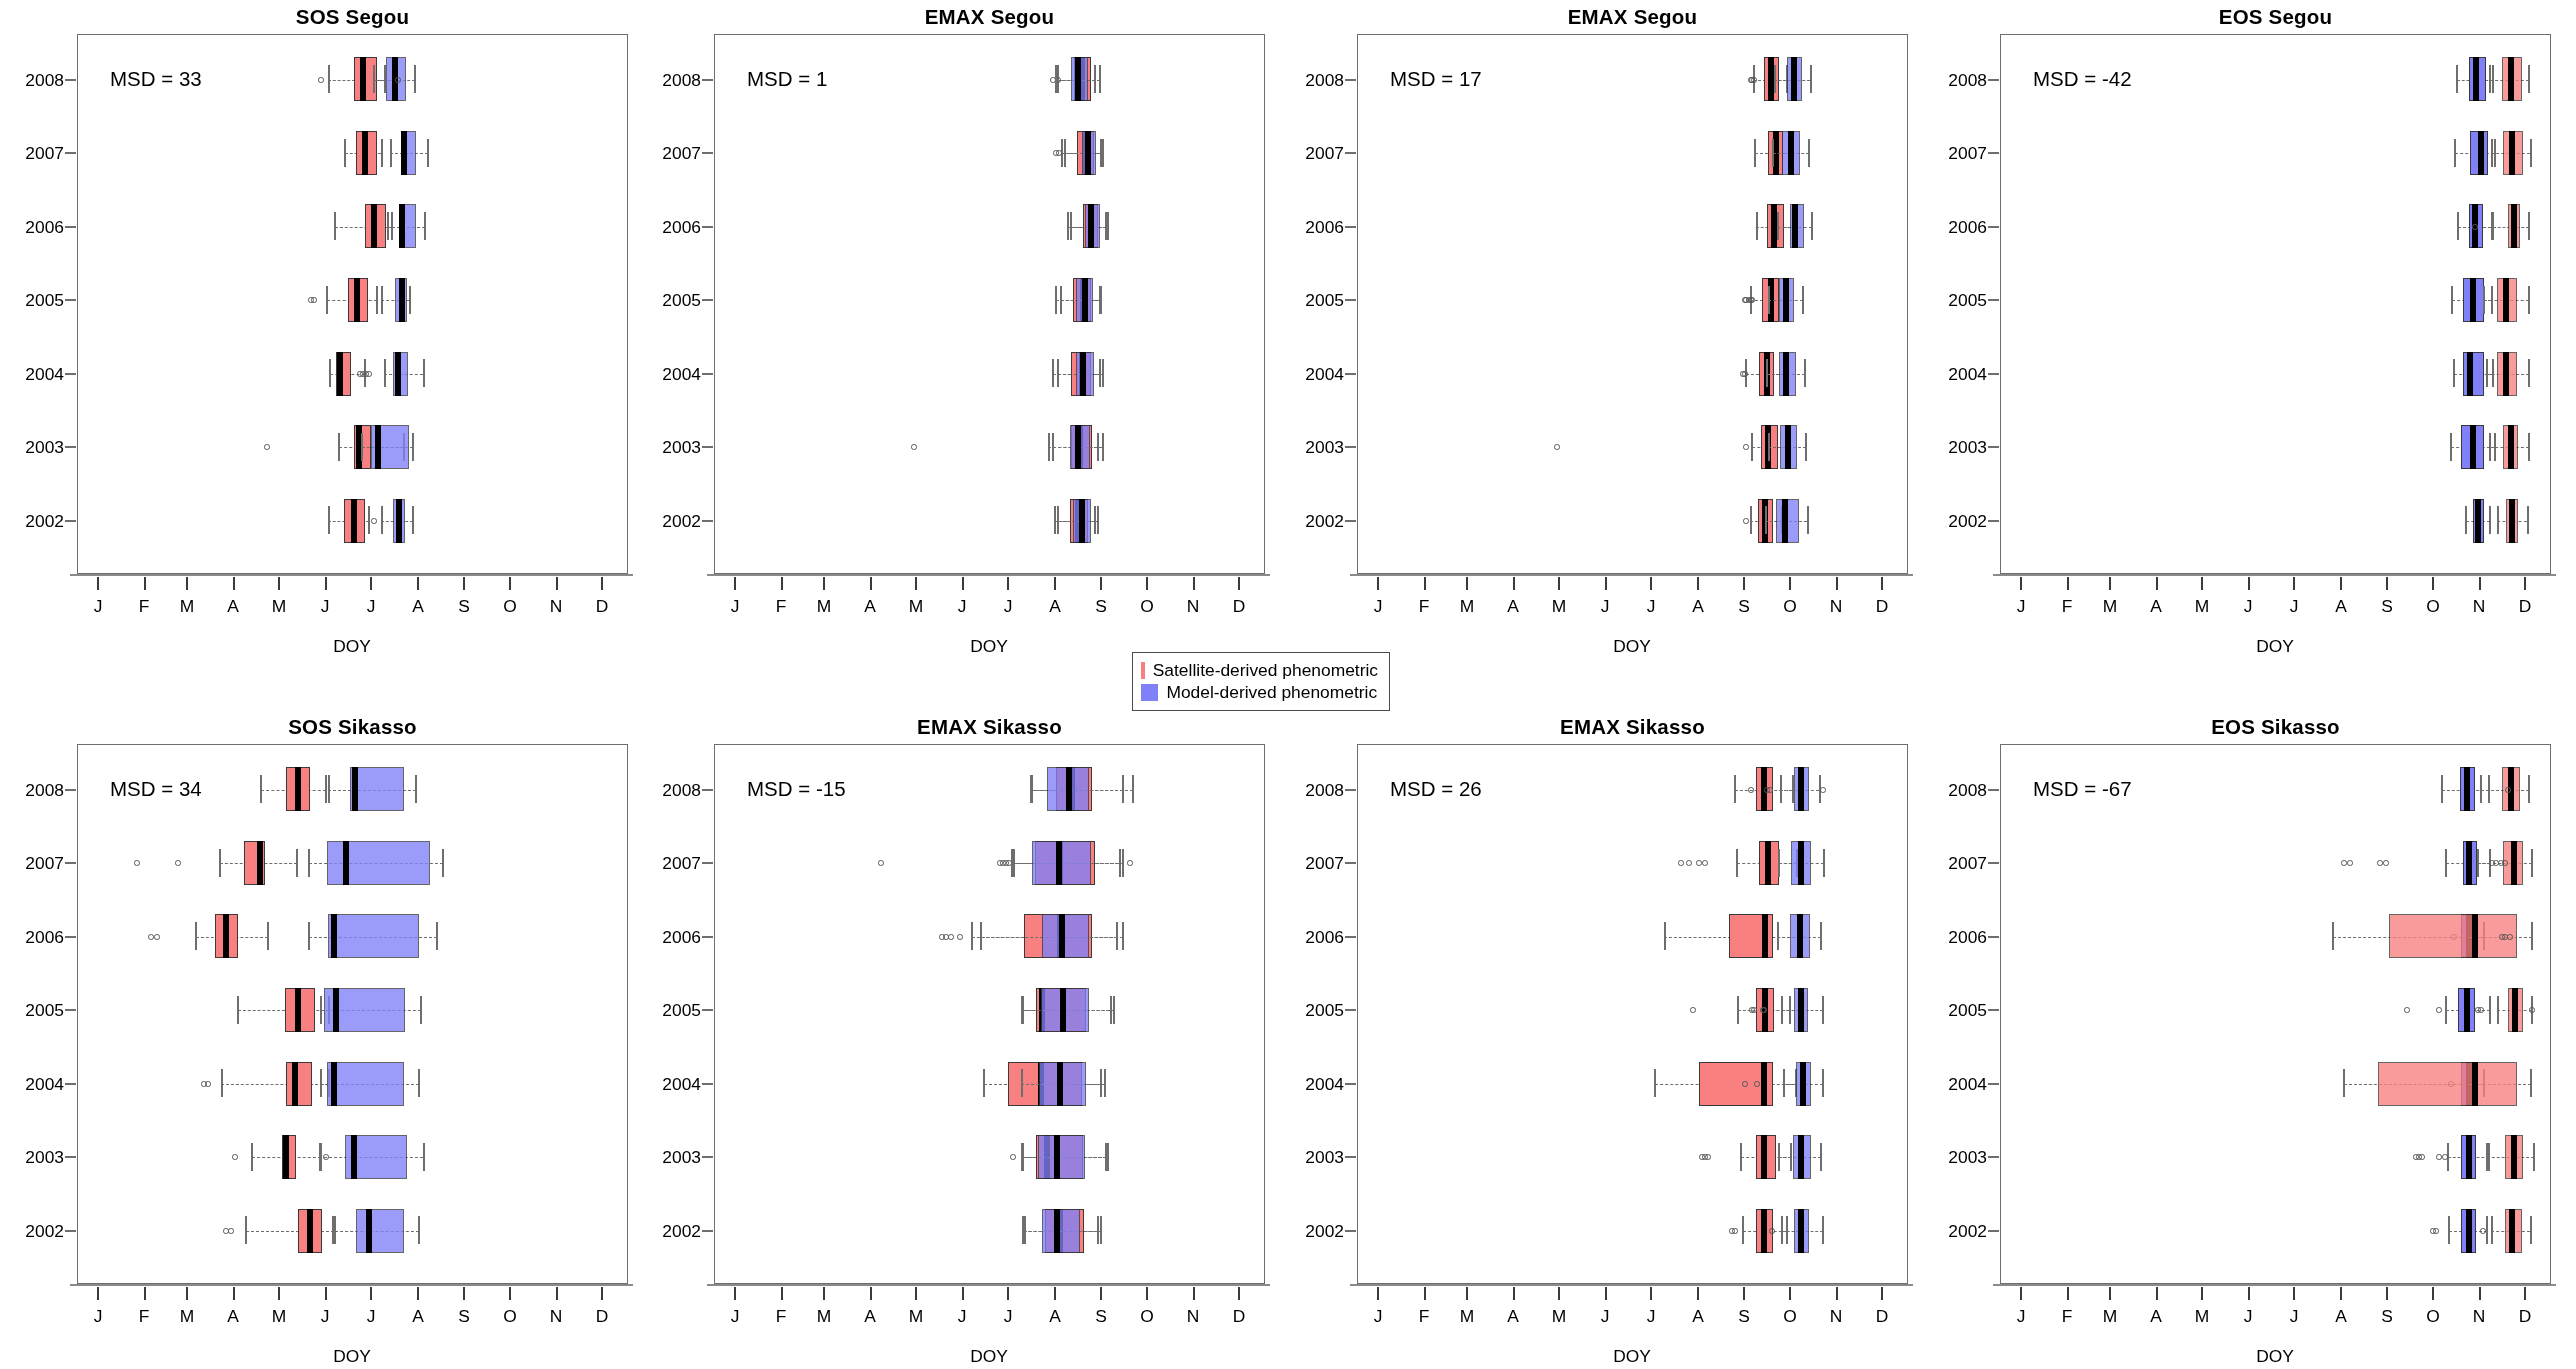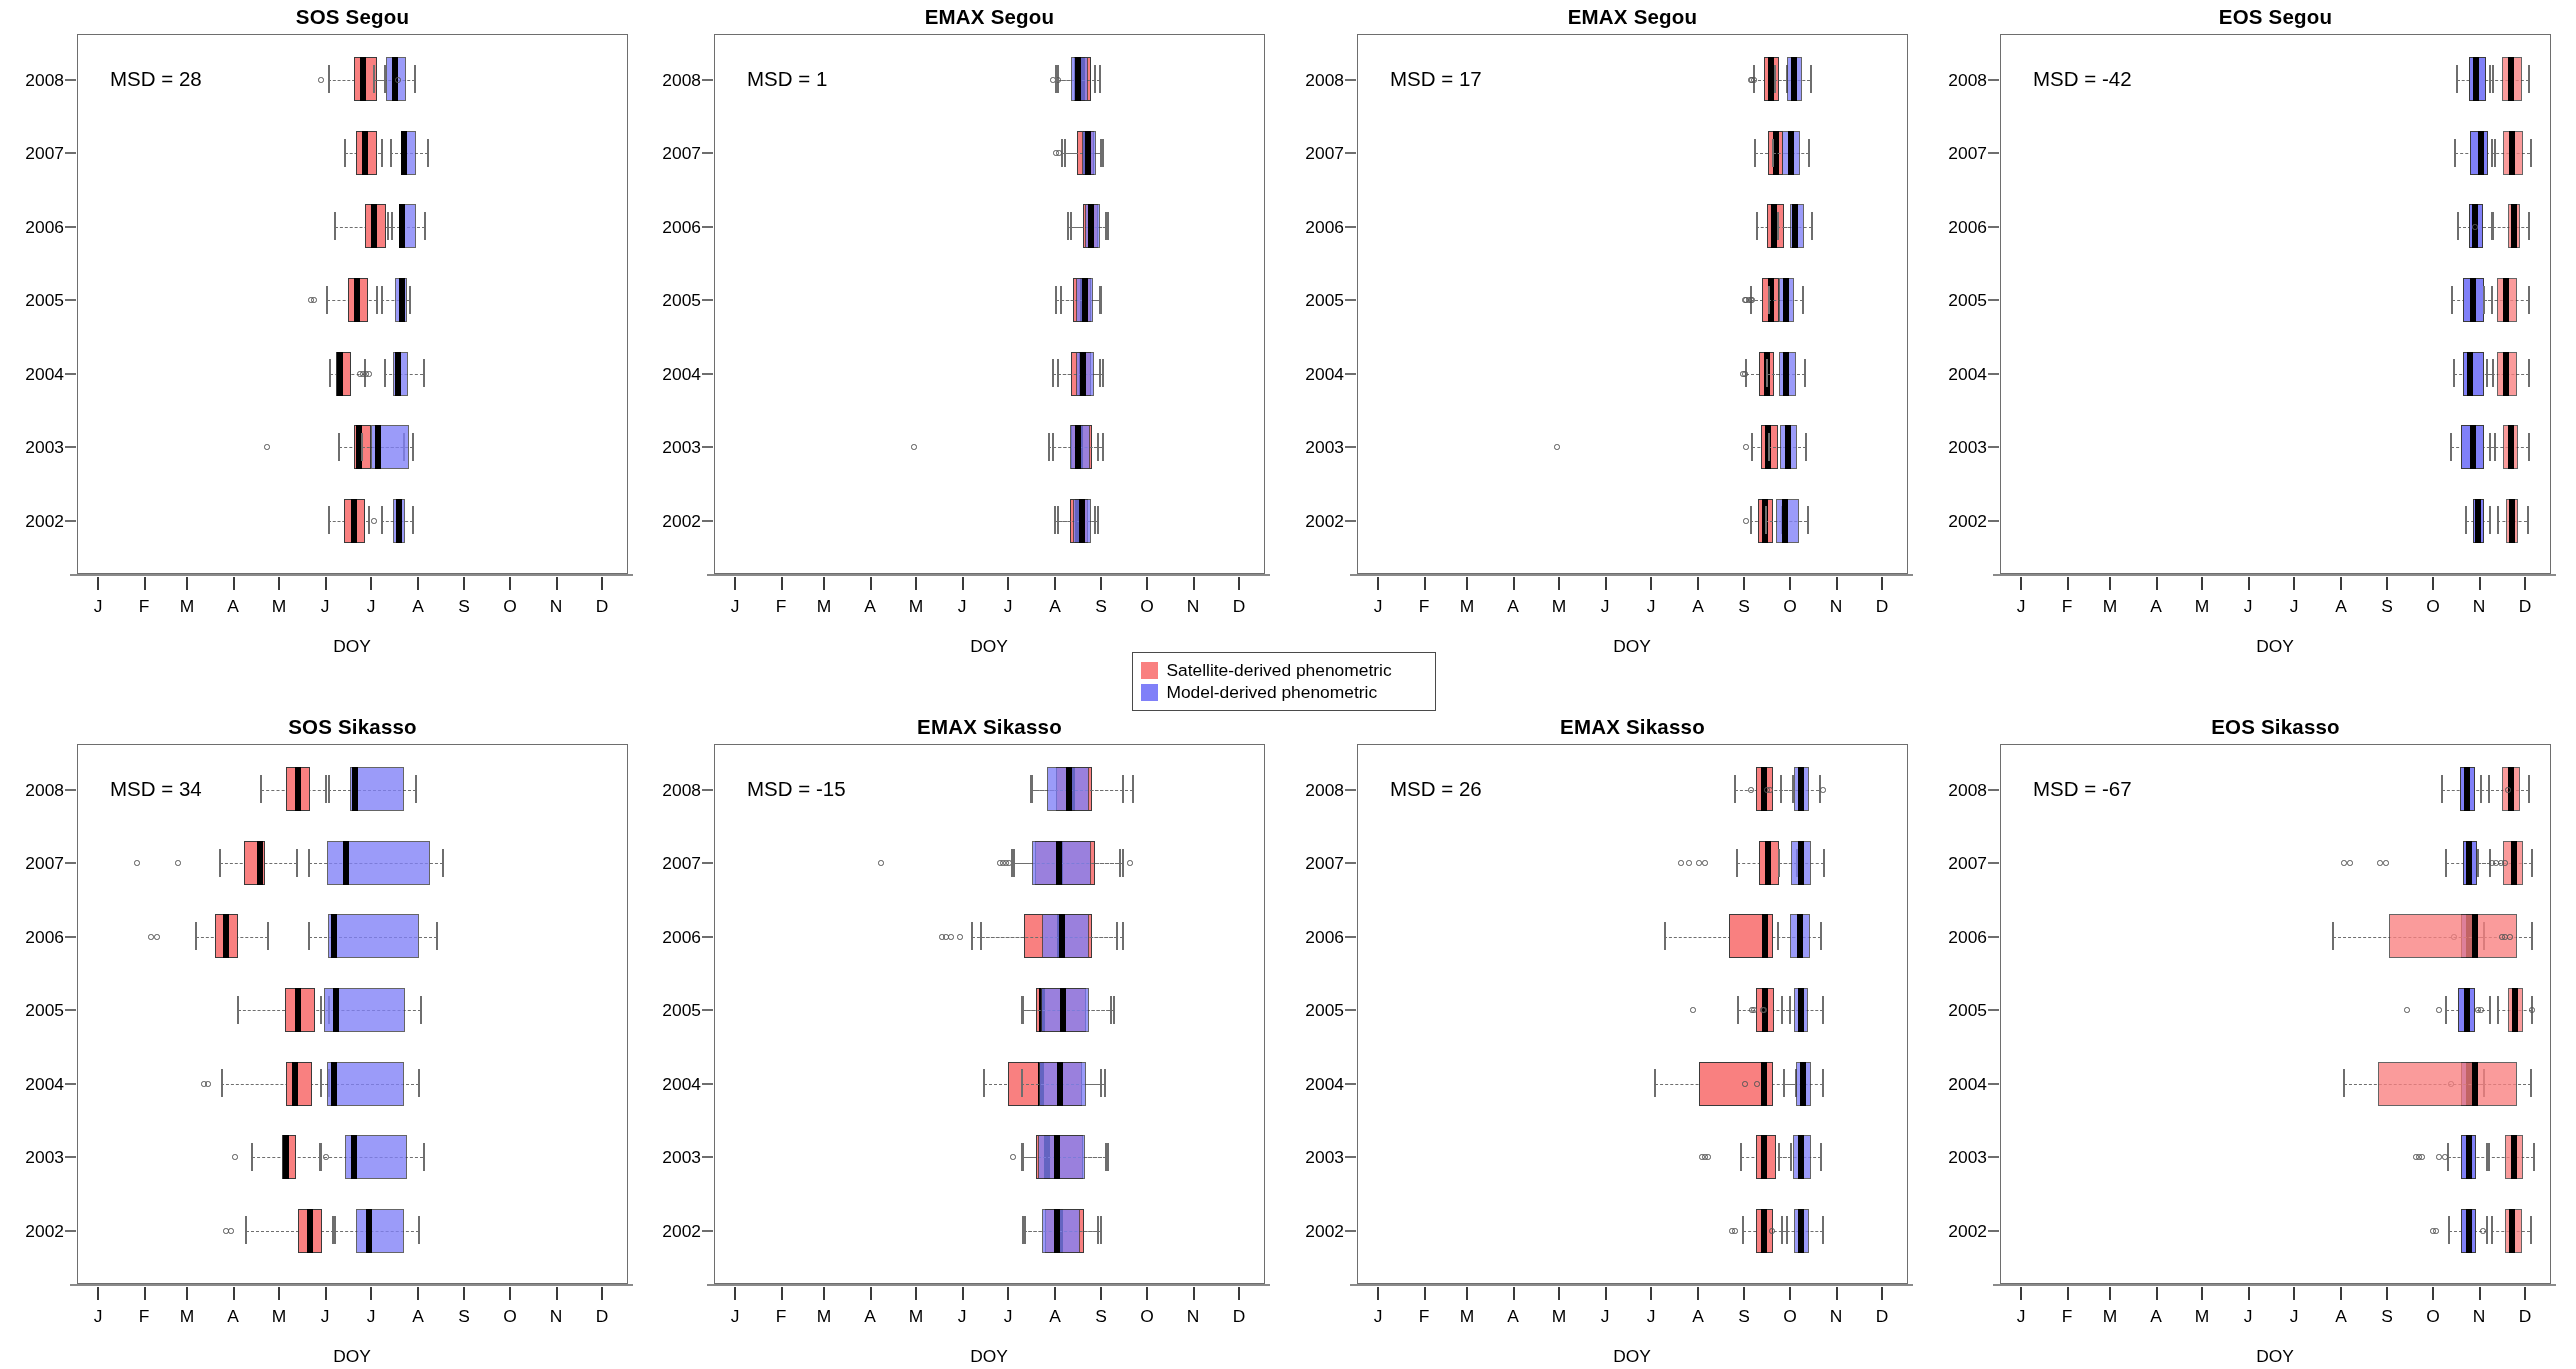--- a/index.html
+++ b/index.html
@@ -48,21 +48,21 @@
   .legend-swatch{width:17.4px;height:17.4px;margin-right:8px;display:inline-block;}
   .legend-text{font-size:17.4px;color:#000;white-space:nowrap;}
 </style>
 </head>
 <body>
 
 <div id="root">
     <div class="panel" style="left: 0px; top: 0px; width: 643px; height: 694px;">
       <div class="panel-title" style="left: 77px; top: 4.7px; width: 551px;">SOS Segou</div>
       <div class="plotbox" style="left: 77px; top: 34px; width: 551px; height: 540px;"></div>
-      <div class="msd" style="left: 110px; top: 67px;">MSD = 28</div>
+      <div class="msd" style="left: 110px; top: 67px;">MSD = 33</div>
       <div class="ylab" style="left: 7px; top: 80px; width: 57px;">2008</div>
       <div class="ytick" style="left: 65px; top: 79px; width: 11px;"></div>
       <div class="ylab" style="left: 7px; top: 153px; width: 57px;">2007</div>
       <div class="ytick" style="left: 65px; top: 152px; width: 11px;"></div>
       <div class="ylab" style="left: 7px; top: 227px; width: 57px;">2006</div>
       <div class="ytick" style="left: 65px; top: 226px; width: 11px;"></div>
       <div class="ylab" style="left: 7px; top: 300px; width: 57px;">2005</div>
       <div class="ytick" style="left: 65px; top: 299px; width: 11px;"></div>
       <div class="ylab" style="left: 7px; top: 374px; width: 57px;">2004</div>
       <div class="ytick" style="left: 65px; top: 373px; width: 11px;"></div>
@@ -1063,21 +1063,21 @@
       <div class="bp-median" style="left: 543px; top: 499px; width: 6.3px; height: 44px;"></div>
       <div class="bp-out" style="left: 507px; top: 518px;"></div>
       <div class="bp-out" style="left: 510px; top: 518px;"></div>
       <div class="bp-out" style="left: 557px; top: 518px;"></div>
       <div class="bp-whisker" style="left: 568px; top: 521px; width: 39px;"></div>
       <div class="bp-cap" style="left: 568px; top: 506px; height: 28px;"></div>
       <div class="bp-cap" style="left: 607px; top: 506px; height: 28px;"></div>
       <div class="bp-box" style="left: 582px; top: 499px; width: 16.6px; height: 44px; background: rgb(249, 128, 128); opacity: 0.78;"></div>
       <div class="bp-median" style="left: 586px; top: 499px; width: 6.3px; height: 44px;"></div>
     </div>
-    <div class="legend" style="left: 1132px; top: 652px; width: 304px;">
+    <div class="legend" style="left: 1132px; top: 652px; width: 258px;">
       <div class="legend-row">
         <span class="legend-swatch" style="background: rgb(249, 128, 128);"></span>
         <span class="legend-text">Satellite-derived phenometric</span>
       </div>
       <div class="legend-row">
         <span class="legend-swatch" style="background: rgb(128, 128, 248);"></span>
         <span class="legend-text">Model-derived phenometric</span>
       </div>
     </div>
   </div>

